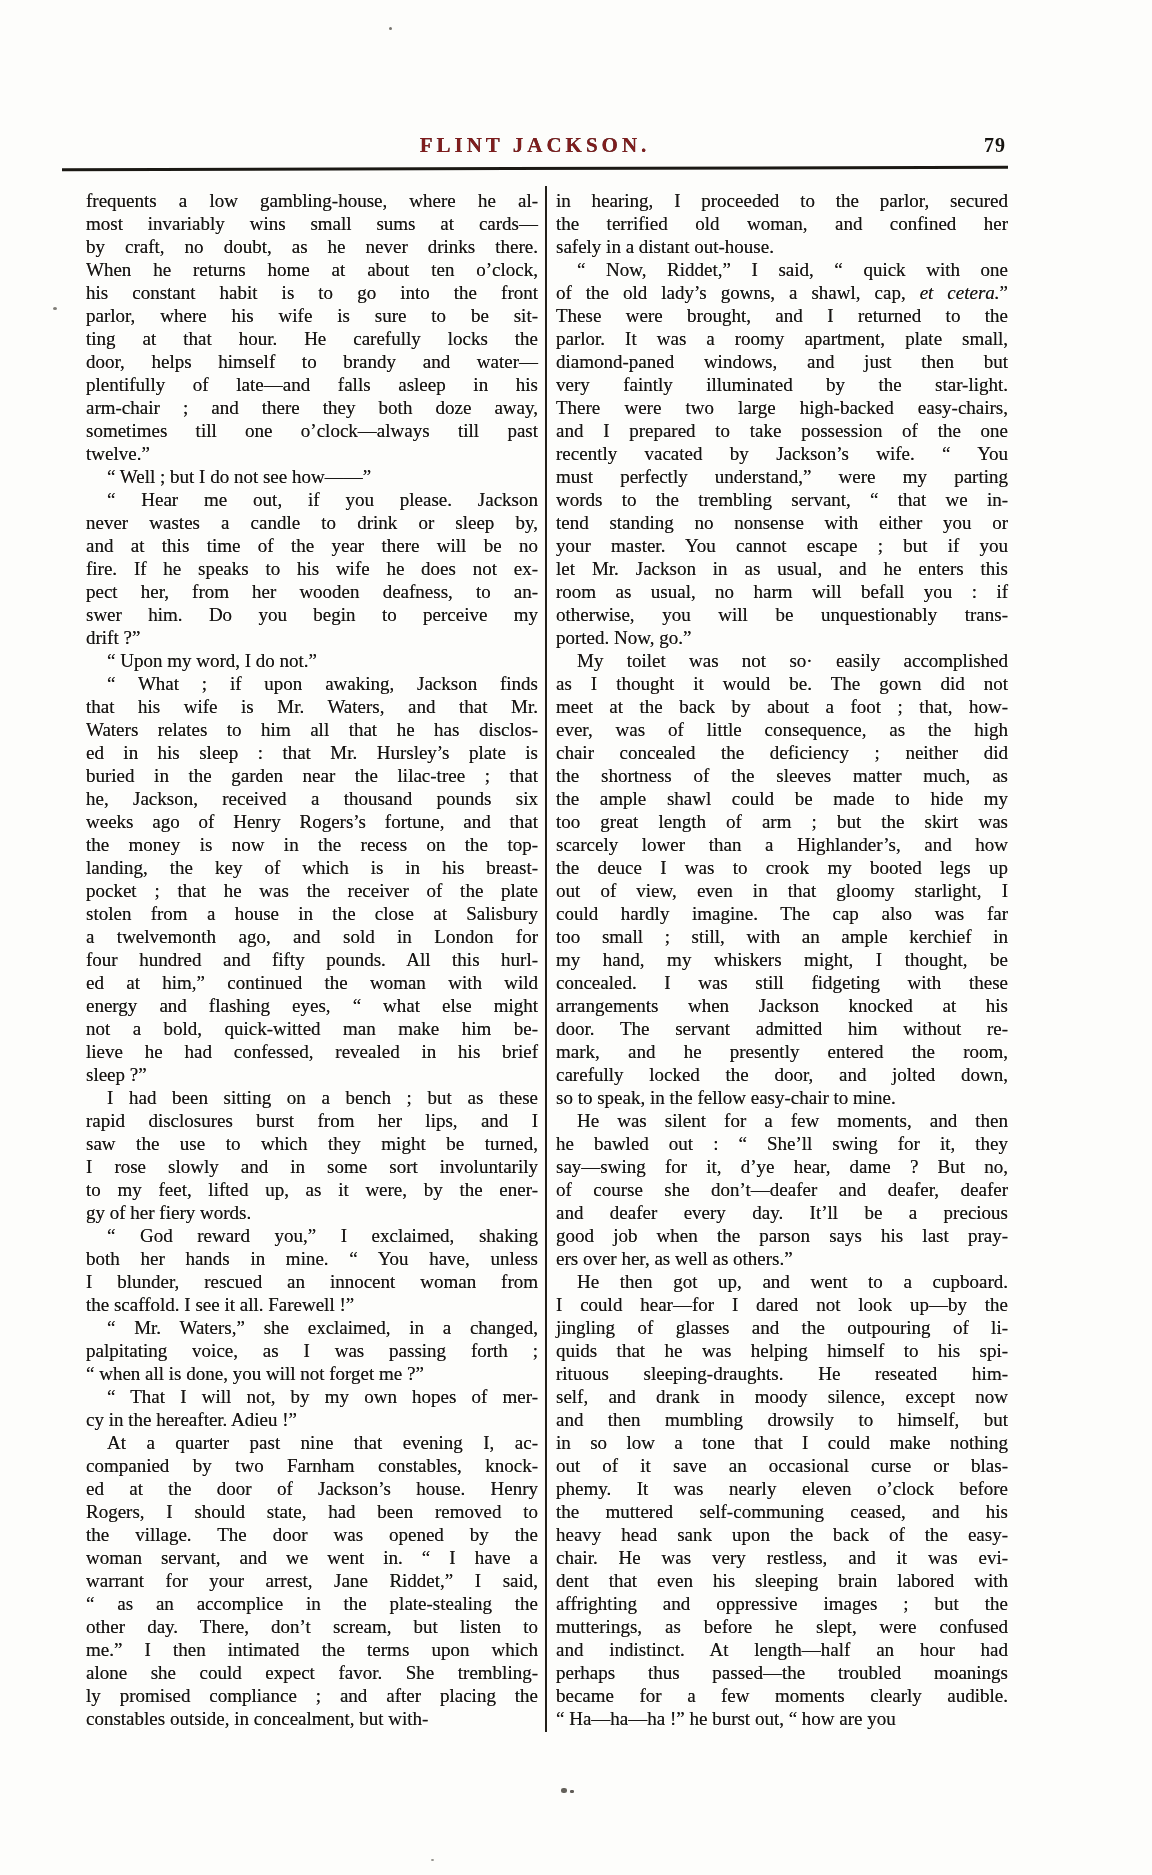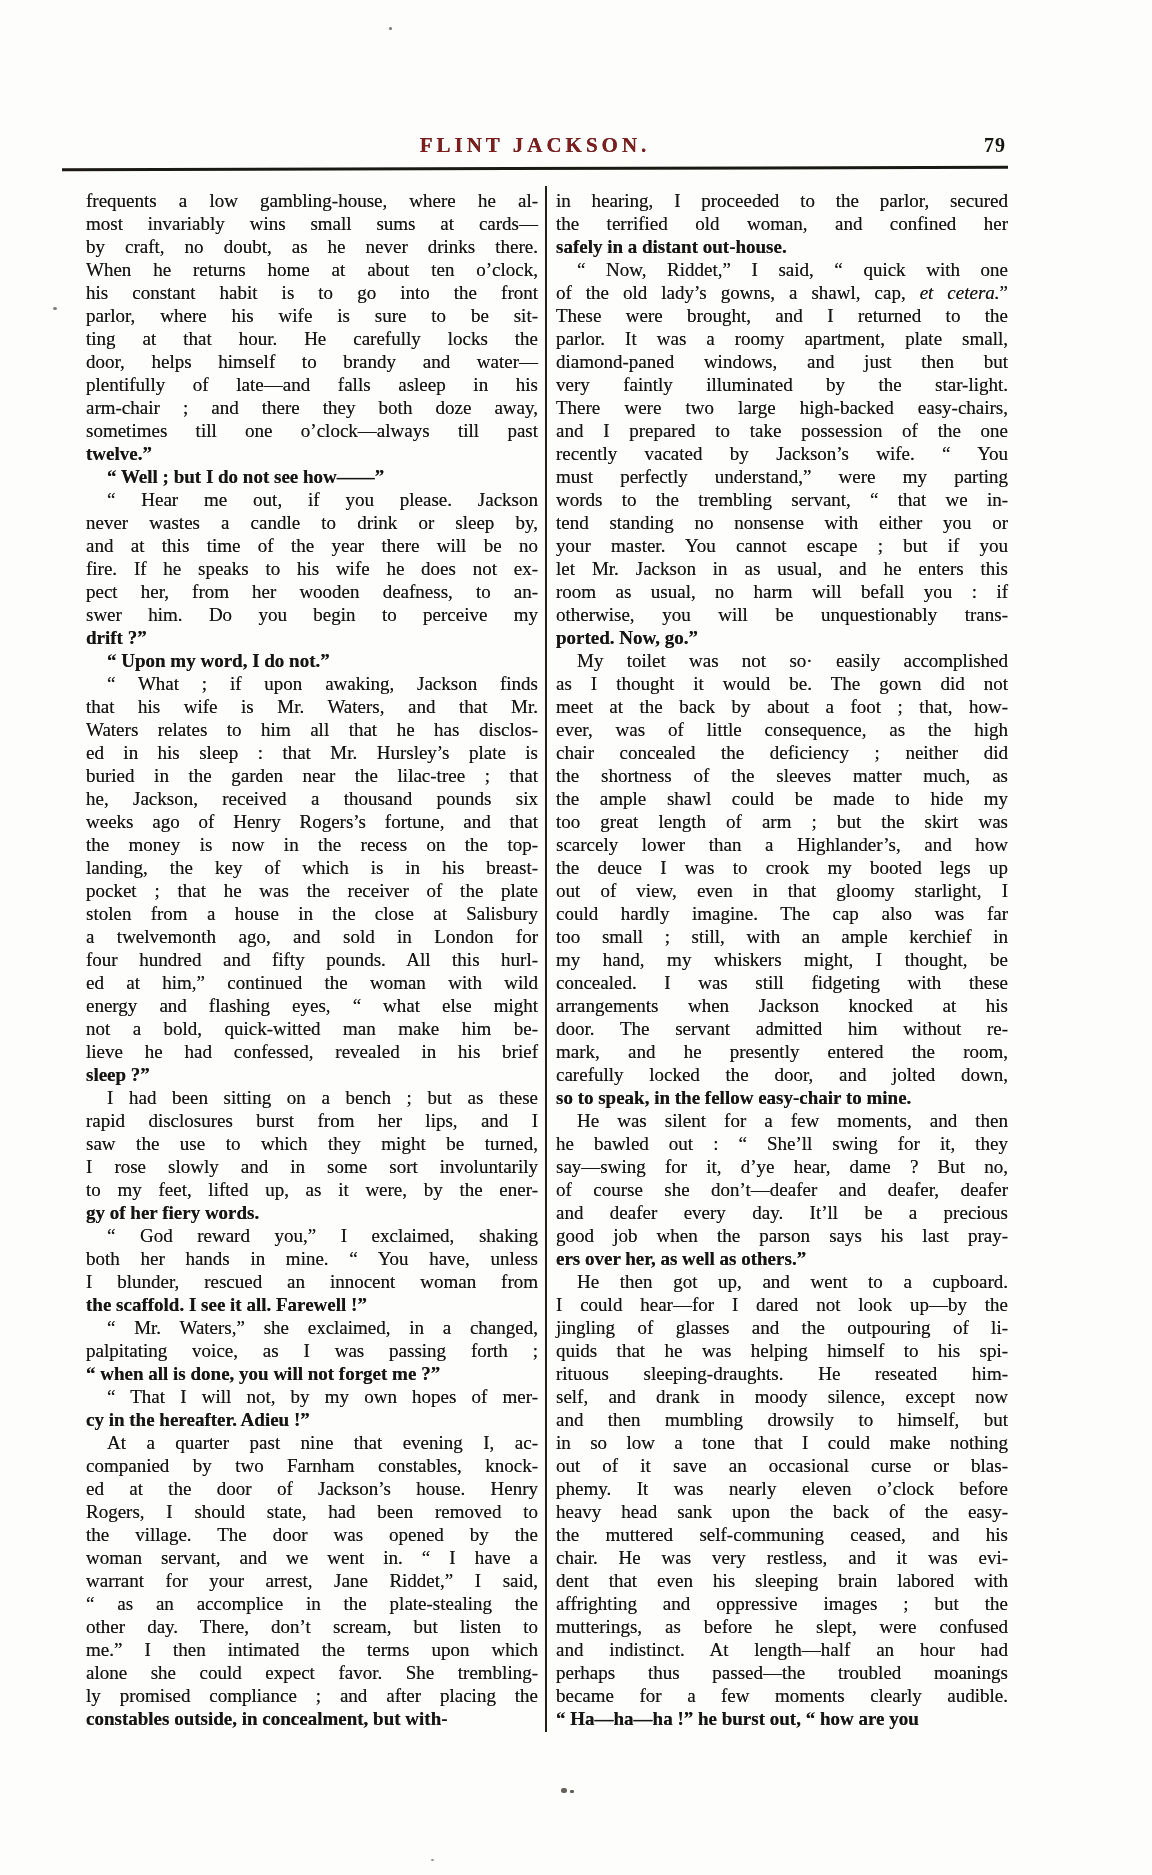--- a/index.html
+++ b/index.html
@@ -66,21 +66,20 @@
   .para { margin: 0; }
   .para.indent .line:first-child { text-indent: 21px; }
   .line {
     height: 23px;
     text-align: justify;
     text-align-last: justify;
     white-space: normal;
   }
   .line.last {
     text-align-last: left;
-    font-weight: bold;
   }
   .line i { font-style: italic; }
   .speck {
     position: absolute;
     background: #4a463f;
     border-radius: 50%;
   }
   .speck.s1 { left: 389px; top: 27px;  width: 3px;  height: 3px; opacity: .75; }
   .speck.s2 { left: 53px;  top: 307px; width: 4px;  height: 3px; opacity: .7; }
   .speck.s3 { left: 561px; top: 1788px; width: 6px; height: 5px; opacity: .85;
@@ -250,22 +249,22 @@
           <div class="line">He then got up, and went to a cupboard.</div>
           <div class="line">I could hear—for I dared not look up—by the</div>
           <div class="line">jingling of glasses and the outpouring of li-</div>
           <div class="line">quids that he was helping himself to his spi-</div>
           <div class="line">rituous sleeping-draughts.   He reseated him-</div>
           <div class="line">self, and drank in moody silence, except now</div>
           <div class="line">and then mumbling drowsily to himself, but</div>
           <div class="line">in so low a tone that I could make nothing</div>
           <div class="line">out of it save an occasional curse or blas-</div>
           <div class="line">phemy.   It was nearly eleven o’clock before</div>
+          <div class="line">the muttered self-communing ceased, and his</div>
           <div class="line">heavy head sank upon the back of the easy-</div>
-          <div class="line">the muttered self-communing ceased, and his</div>
           <div class="line">chair.   He was very restless, and it was evi-</div>
           <div class="line">dent that even his sleeping brain labored with</div>
           <div class="line">affrighting and oppressive images ;  but the</div>
           <div class="line">mutterings, as before he slept, were confused</div>
           <div class="line">and indistinct.   At length—half an hour had</div>
           <div class="line">perhaps thus passed—the troubled moanings</div>
           <div class="line">became for a few moments clearly audible.</div>
           <div class="line last">“ Ha—ha—ha !”  he burst out, “ how are you</div>
         </div>
       </div>

